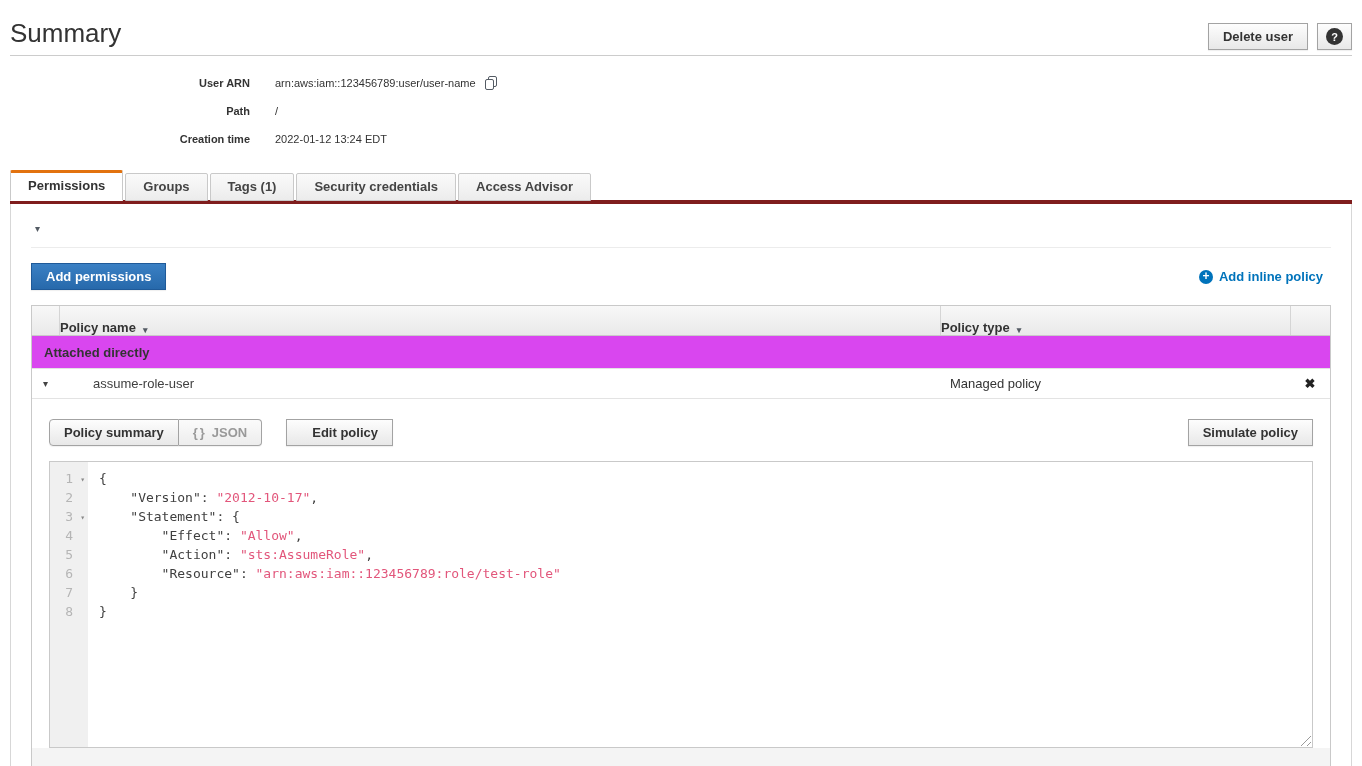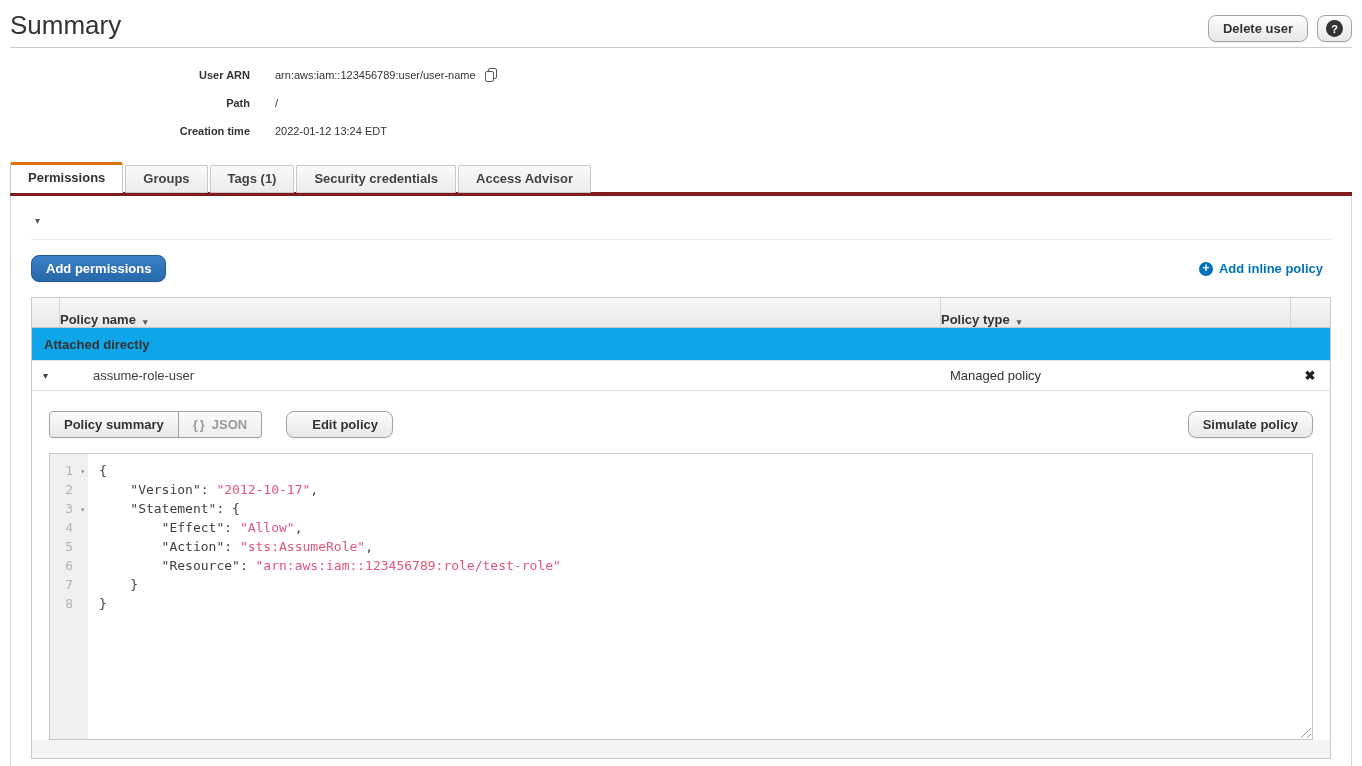--- a/index.html
+++ b/index.html
@@ -1,26 +1,26 @@
 <!DOCTYPE html>
 <html><head>
 <meta charset="utf-8">
 <style>
   * { margin:0; padding:0; box-sizing:border-box; }
   html,body { width:1362px; height:766px; overflow:hidden; background:#fff;
     font-family:"Liberation Sans", sans-serif; color:#333; }
 
   
   .page-header{ display:flex; justify-content:space-between; align-items:flex-start;
-    padding:9px 10px 5px 10px; }
+    padding:17px 10px 5px 10px; }
   .page-title{ font-size:26px; font-weight:400; color:#333; line-height:32px; }
   .header-buttons{ display:flex; gap:9px; margin-top:6px; }
   .btn{ display:inline-flex; align-items:center; justify-content:center;
     background:linear-gradient(#fdfdfd,#e8e8e8); border:1px solid #a3a3a3;
-    border-radius:8px; font-size:13px; font-weight:bold; color:#333;
+    border-radius:0; font-size:13px; font-weight:bold; color:#333;
     padding:5px 14px; height:27px; box-shadow:0 1px 1px rgba(0,0,0,.06); cursor:pointer; }
   .btn-help{ padding:5px 8px; }
   .help-circle{ width:17px; height:17px; border-radius:50%; background:#333; color:#fff;
     font-size:11px; font-weight:bold; display:flex; align-items:center; justify-content:center; }
   .rule{ border-bottom:1px solid #ccc; margin:0 10px; }
 
   
   .user-details{ margin-top:13px; }
   .detail-row{ display:flex; align-items:center; height:28px; font-size:11px; }
   .detail-label{ width:250px; text-align:right; font-weight:bold; color:#333; }
@@ -56,21 +56,21 @@
   .t-header{ display:flex; height:30px; background:linear-gradient(#f8f8f8,#e9e9e9);
     border-bottom:1px solid #c9c9c9; font-size:13px; font-weight:bold; color:#333; }
   .hcell{ display:flex; align-items:flex-end; gap:7px; padding-left:0; cursor:pointer; }
   .col-exp{ width:27px; flex:none; }
   .col-name{ flex:1; border-left:1px solid #d5d5d5; }
   .col-type{ width:350px; flex:none; border-left:1px solid #d5d5d5; }
   .col-action{ width:40px; flex:none; border-left:1px solid #d5d5d5; }
   .sort-caret{ font-size:9px; color:#545b64; }
 
   .group-row{ display:flex; align-items:center; height:33px; font-size:13px; font-weight:bold;
-    padding-left:12px; border-bottom:1px solid #e3e3e3; background:#0ea5e9; }
+    padding-left:12px; border-bottom:1px solid #e3e3e3; background:#d946ef; }
   .policy-row{ display:flex; align-items:center; height:30px; font-size:13px;
     border-bottom:1px solid #e3e3e3; background:#fff; }
   .row-exp{ width:27px; flex:none; display:flex; justify-content:center; cursor:pointer; }
   .row-exp .caret{ color:#444; }
   .row-name{ flex:1; padding-left:34px; }
   .policy-link{ color:#404040; cursor:pointer; text-decoration:none; }
   .row-type{ width:350px; flex:none; padding-left:10px; }
   .row-action{ width:40px; flex:none; text-align:center; }
   .remove-x{ font-size:13px; font-weight:bold; color:#222; cursor:pointer; }
 

